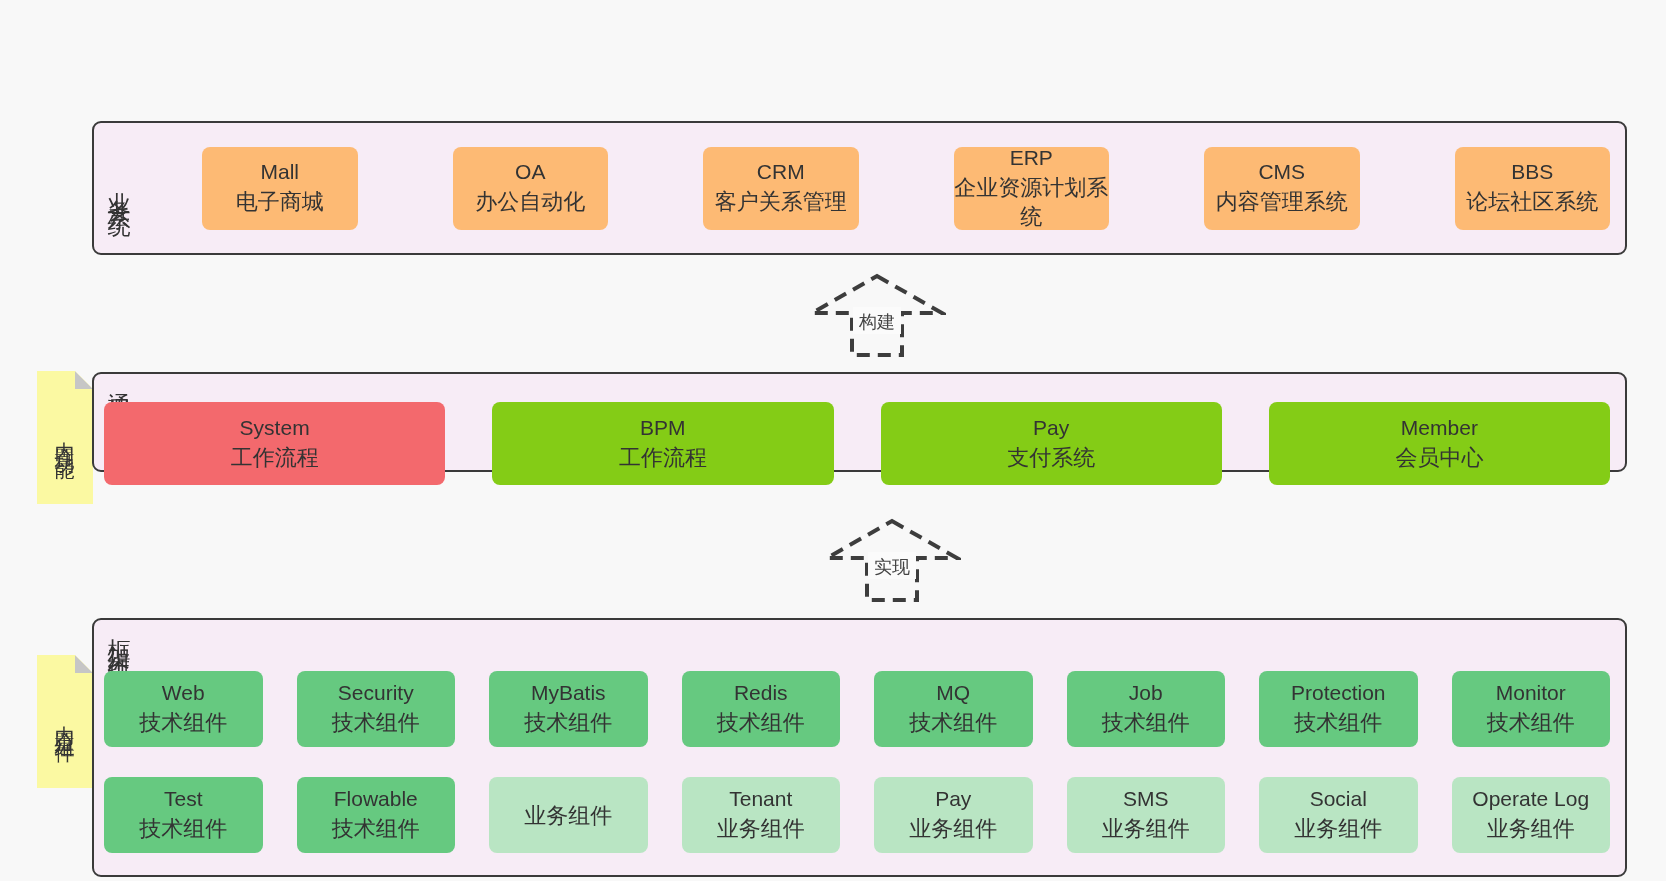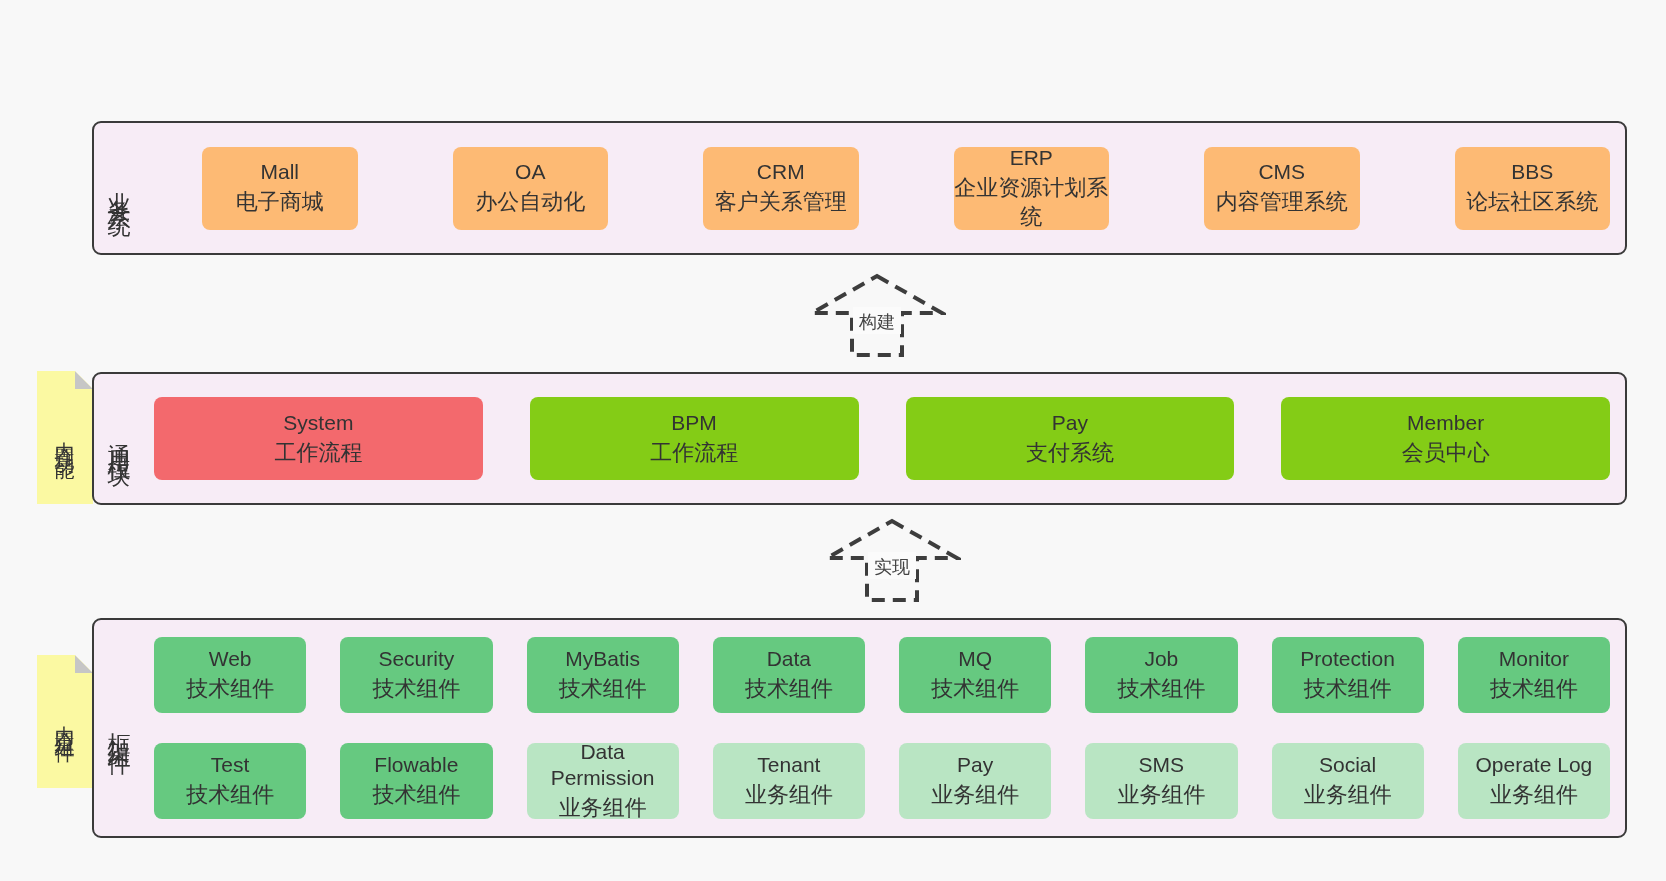--- a/index.html
+++ b/index.html
@@ -6,22 +6,22 @@
   body { font-family: "Liberation Sans", "DejaVu Sans", sans-serif; color: #333; }
   .canvas { position: relative; width: 1666px; height: 881px; background: #f8f8f8; overflow: hidden; }
 
   
   .layer {
     position: absolute; left: 92px; width: 1535px;
     background: #f7ecf6; border: 2px solid #3a3a3a; border-radius: 9px;
     box-sizing: border-box; display: flex; z-index: 1;
   }
   .layer-0 { top: 121px; height: 134px; }
-  .layer-1 { top: 372px; height: 133px; }
-  .layer-2 { top: 618px; height: 220px; }
+  .layer-1 { top: 372px; height: 100px; flex-direction: column; }
+  .layer-2 { top: 618px; height: 259px; flex-direction: column; }
 
   .vlabel-wrap { width: 50px; display: flex; align-items: center; justify-content: center; flex: none; }
   .vlabel {
     writing-mode: vertical-rl; text-orientation: upright;
     font-size: 23px; letter-spacing: 7px; color: #333; line-height: 1;
   }
 
   .rows { flex: 1; display: flex; flex-direction: column; justify-content: center; gap: 30px; padding: 0 15px 0 10px; }
   .row { display: flex; gap: 47px; }
   .layer-2 .row { gap: 34px; }
@@ -165,21 +165,21 @@
           </div>
           <div class="box green">
             <div class="box-en">Security</div>
             <div class="box-cn">技术组件</div>
           </div>
           <div class="box green">
             <div class="box-en">MyBatis</div>
             <div class="box-cn">技术组件</div>
           </div>
           <div class="box green">
-            <div class="box-en">Data</div>
+            <div class="box-en">Redis</div>
             <div class="box-cn">技术组件</div>
           </div>
           <div class="box green">
             <div class="box-en">MQ</div>
             <div class="box-cn">技术组件</div>
           </div>
           <div class="box green">
             <div class="box-en">Job</div>
             <div class="box-cn">技术组件</div>
           </div>
@@ -195,21 +195,20 @@
         <div class="row">
           <div class="box green">
             <div class="box-en">Test</div>
             <div class="box-cn">技术组件</div>
           </div>
           <div class="box green">
             <div class="box-en">Flowable</div>
             <div class="box-cn">技术组件</div>
           </div>
           <div class="box lightgreen">
-            <div class="box-en">Data Permission</div>
             <div class="box-cn">业务组件</div>
           </div>
           <div class="box lightgreen">
             <div class="box-en">Tenant</div>
             <div class="box-cn">业务组件</div>
           </div>
           <div class="box lightgreen">
             <div class="box-en">Pay</div>
             <div class="box-cn">业务组件</div>
           </div>

